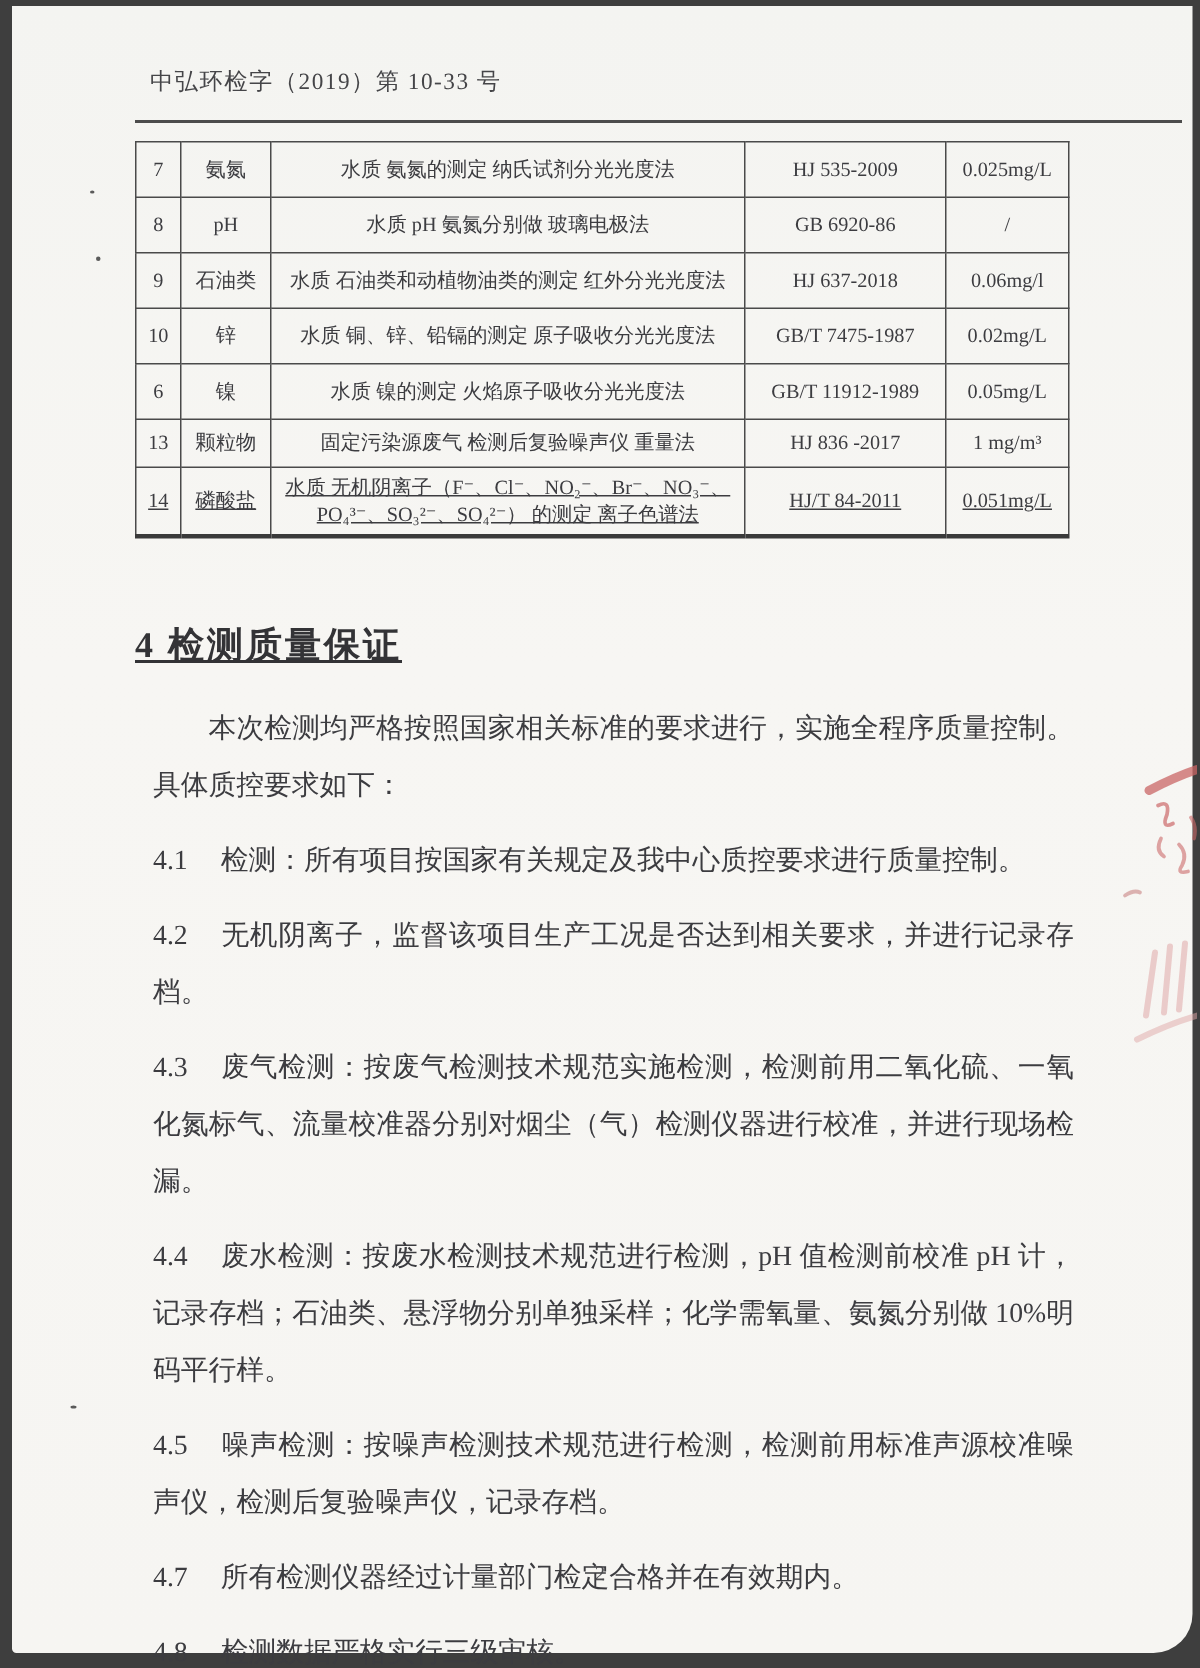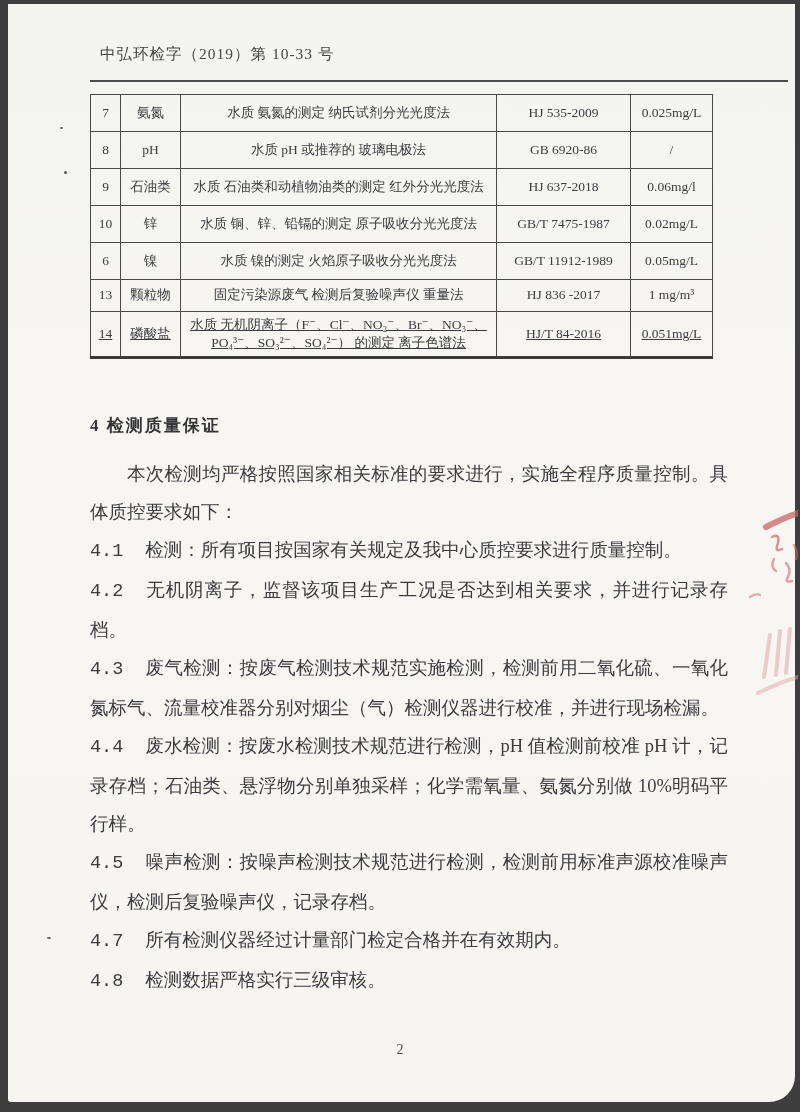--- a/index.html
+++ b/index.html
@@ -57,38 +57,39 @@
   table.methods tr.tall td { border-bottom: 3px solid #3a3a3a; }
   col.c-no { width: 30px; }
   col.c-item { width: 60px; }
   col.c-method { width: 316px; }
   col.c-std { width: 134px; }
   col.c-limit { width: 82px; }
 
   .section-heading {
     position: absolute;
     left: 90px; top: 414px;
-    font-size: 17px;
+    font-size: 24px;
     font-weight: bold;
     color: #333336;
     letter-spacing: 2px;
+    text-decoration: underline;
   }
 
   .body-text {
     position: absolute;
     left: 90px; top: 455px;
     width: 638px;
     font-size: 18.5px;
     line-height: 38px;
     color: #3c3c40;
     text-align: justify;
   }
-  .body-text p { margin: 0; }
+  .body-text p { margin: 12px; }
   p.indent { text-indent: 2em; }
-  .qc-no { display: inline-block; margin-right: 22px; font-family: Liberation Mono, monospace; }
+  .qc-no { display: inline-block; margin-right: 22px; }
 
   .page-number {
     position: absolute;
     left: 90px; top: 1042px;
     width: 620px;
     text-align: center;
     font-size: 14px;
     color: #4a4a4e;
   }
 
@@ -120,21 +121,21 @@
       <tr>
         <td>7</td>
         <td>氨氮</td>
         <td>水质 氨氮的测定 纳氏试剂分光光度法</td>
         <td>HJ 535-2009</td>
         <td>0.025mg/L</td>
       </tr>
       <tr>
         <td>8</td>
         <td>pH</td>
-        <td>水质 pH 或推荐的 玻璃电极法</td>
+        <td>水质 pH 氨氮分别做 玻璃电极法</td>
         <td>GB 6920-86</td>
         <td>/</td>
       </tr>
       <tr>
         <td>9</td>
         <td>石油类</td>
         <td>水质 石油类和动植物油类的测定 红外分光光度法</td>
         <td>HJ 637-2018</td>
         <td>0.06mg/l</td>
       </tr>
@@ -156,21 +157,21 @@
         <td>13</td>
         <td>颗粒物</td>
         <td>固定污染源废气 检测后复验噪声仪 重量法</td>
         <td>HJ 836 -2017</td>
         <td>1 mg/m³</td>
       </tr>
       <tr class="tall">
         <td>14</td>
         <td>磷酸盐</td>
         <td>水质 无机阴离子（F⁻、Cl⁻、NO₂⁻、Br⁻、NO₃⁻、PO₄³⁻、SO₃²⁻、SO₄²⁻） 的测定 离子色谱法</td>
-        <td>HJ/T 84-2016</td>
+        <td>HJ/T 84-2011</td>
         <td>0.051mg/L</td>
       </tr>
     </tbody>
   </table>
 
   <h2 class="section-heading">4 检测质量保证</h2>
 
   <div class="body-text">
     <p class="indent">本次检测均严格按照国家相关标准的要求进行，实施全程序质量控制。具体质控要求如下：</p>
     <p><span class="qc-no">4.1</span><span>检测：所有项目按国家有关规定及我中心质控要求进行质量控制。</span></p>

